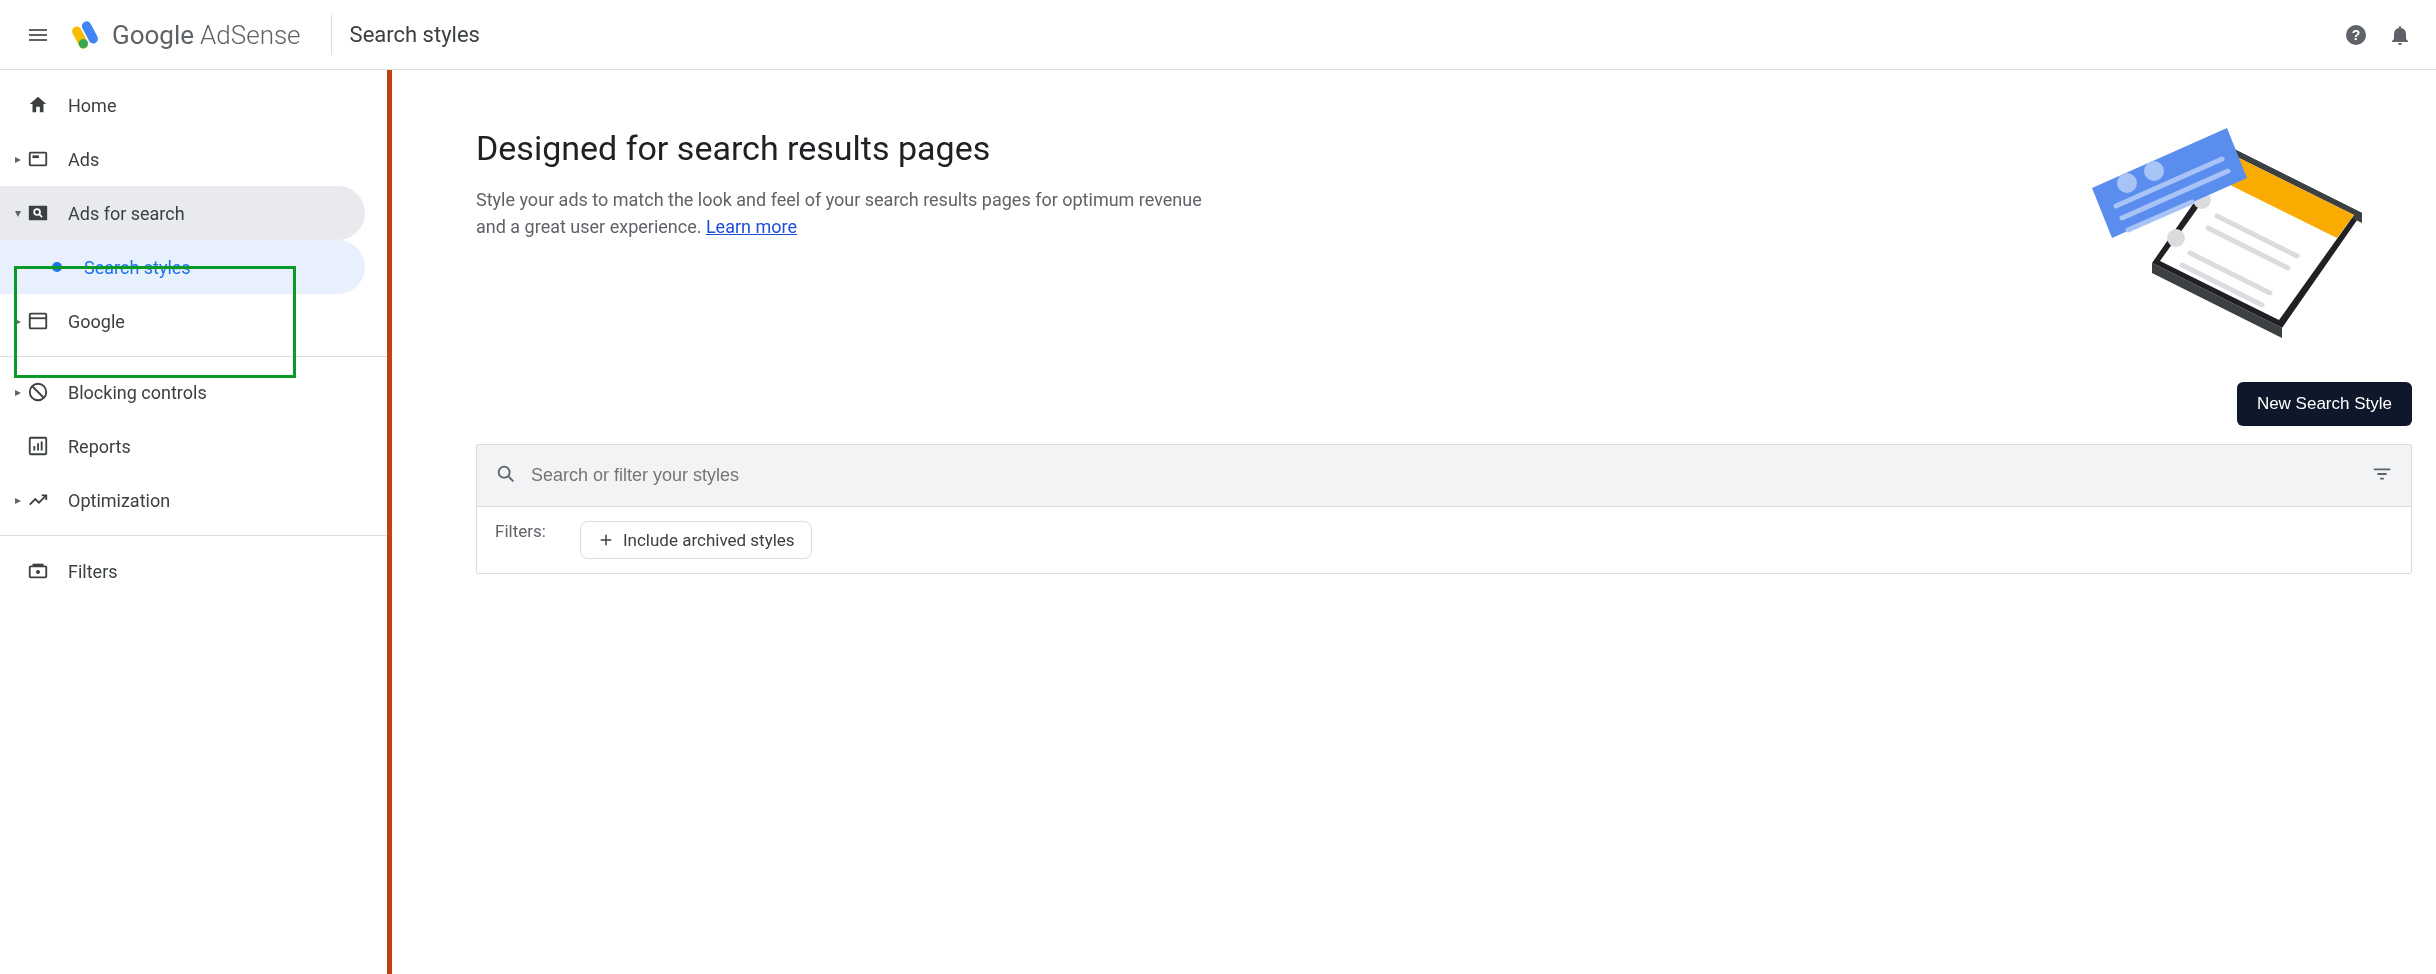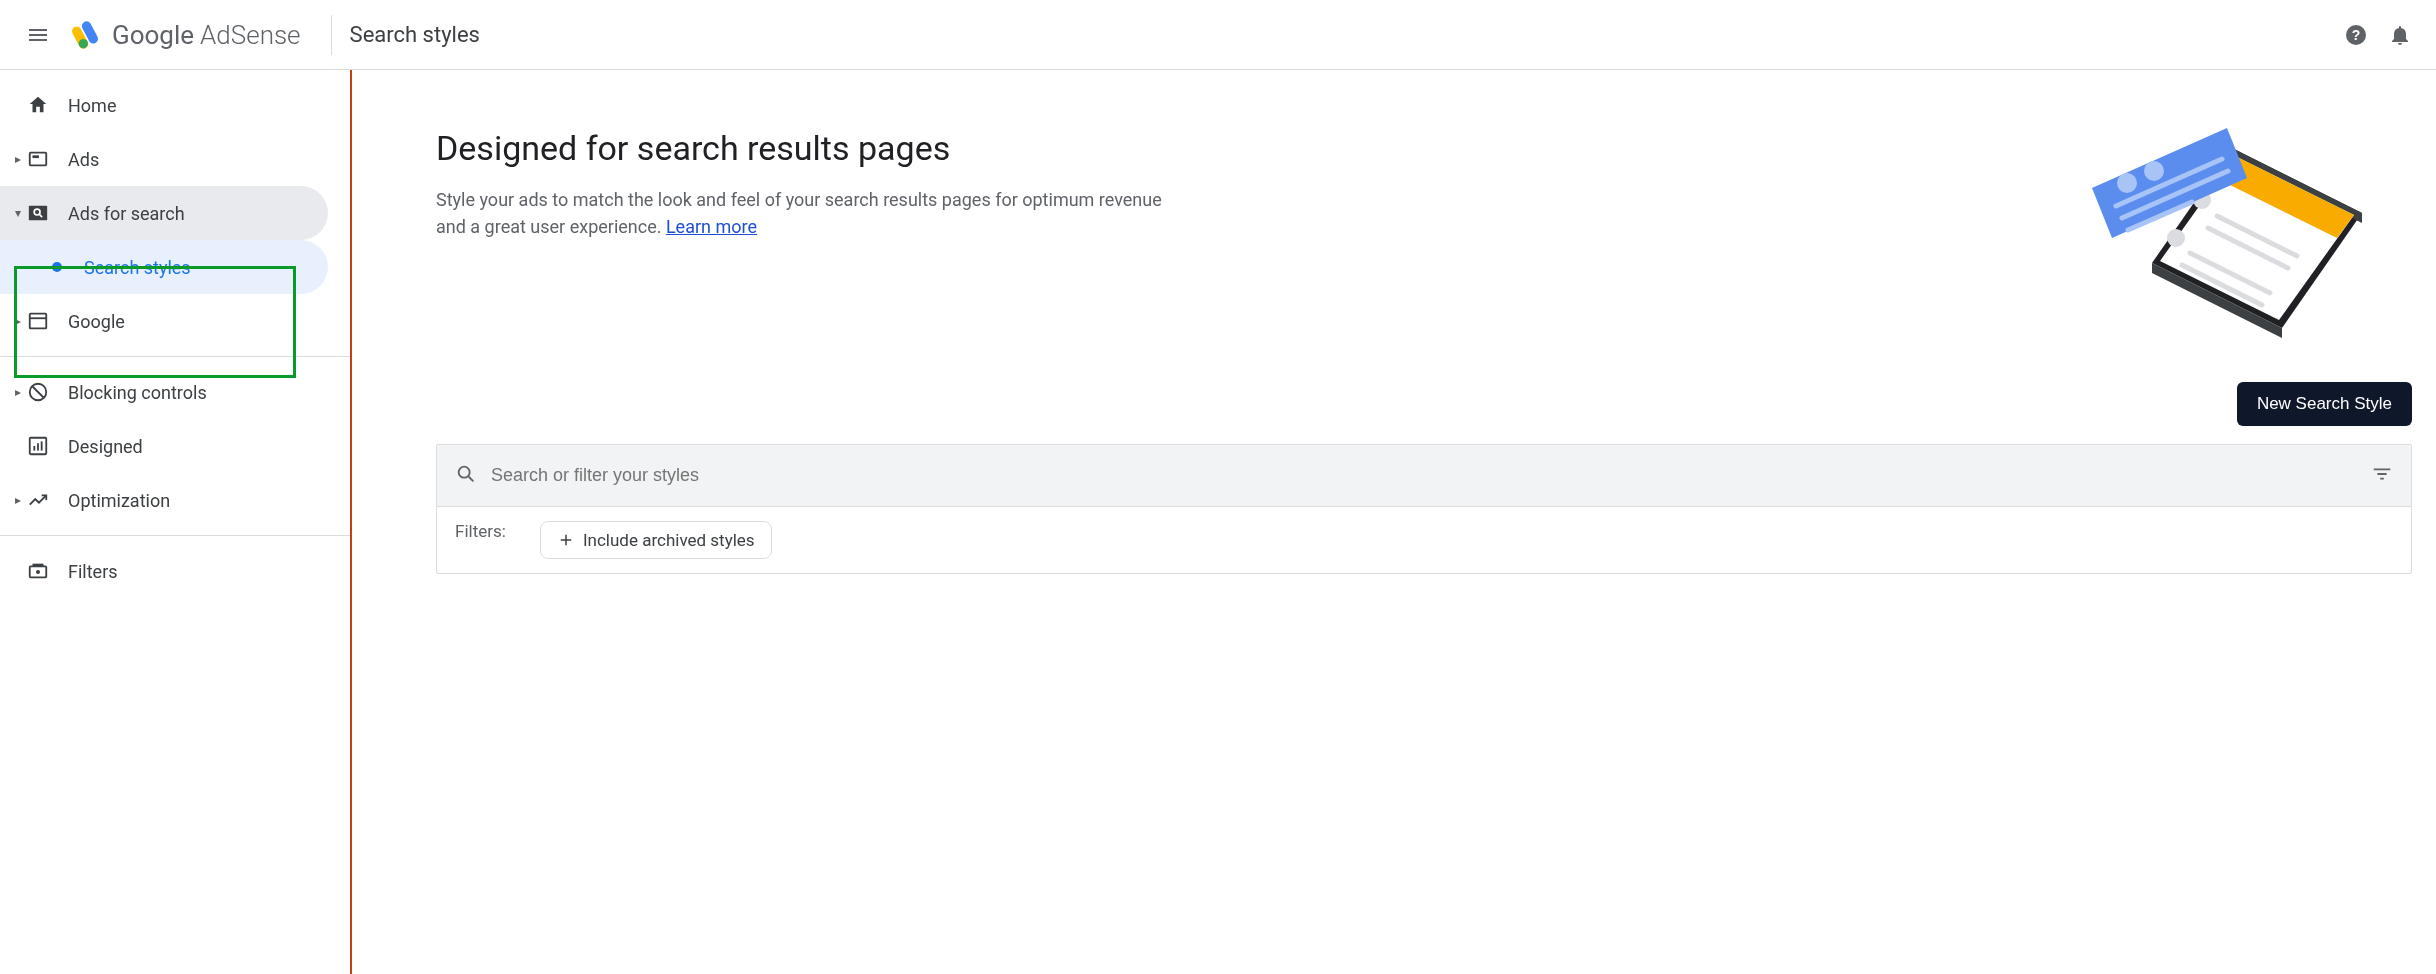--- a/index.html
+++ b/index.html
@@ -42,22 +42,22 @@
   .header-icon {
     width:44px;height:44px;display:flex;align-items:center;justify-content:center;
     color:#5f6368; cursor:pointer;
   }
 
   .layout {
     display:flex;
     height: calc(100vh - 70px);
   }
   .sidebar {
-    width: 352px;
-    border-right:2px solid #c2410c;
+    width: 392px;
+    border-right:5px solid #c2410c;
     padding-top: 8px;
   }
   .side-item {
     display:flex;align-items:center;
     height:54px;
     padding: 0 10px 0 12px;
     cursor:pointer;
     position:relative;
     border-radius: 0 28px 28px 0;
     margin-right: 22px;
@@ -253,21 +253,21 @@
     <div class="side-item">
       <span class="chev"></span>
       <span class="icon">
         <svg width="22" height="22" viewBox="0 0 24 24">
             <rect x="3" y="3" width="18" height="18" rx="1" fill="none" stroke="currentColor" stroke-width="2"></rect>
             <rect x="7" y="12" width="2" height="5" fill="currentColor"></rect>
             <rect x="11" y="9" width="2" height="8" fill="currentColor"></rect>
             <rect x="15" y="7" width="2" height="10" fill="currentColor"></rect>
           </svg>
       </span>
-      <span class="label">Designed</span>
+      <span class="label">Reports</span>
     </div>
 
     <div class="side-item">
       <span class="chev">▸</span>
       <span class="icon">
         <svg width="22" height="22" viewBox="0 0 24 24">
             <polyline points="3,17 9,11 13,15 21,7" fill="none" stroke="currentColor" stroke-width="2"></polyline>
             <polyline points="16,7 21,7 21,12" fill="none" stroke="currentColor" stroke-width="2"></polyline>
           </svg>
       </span>

